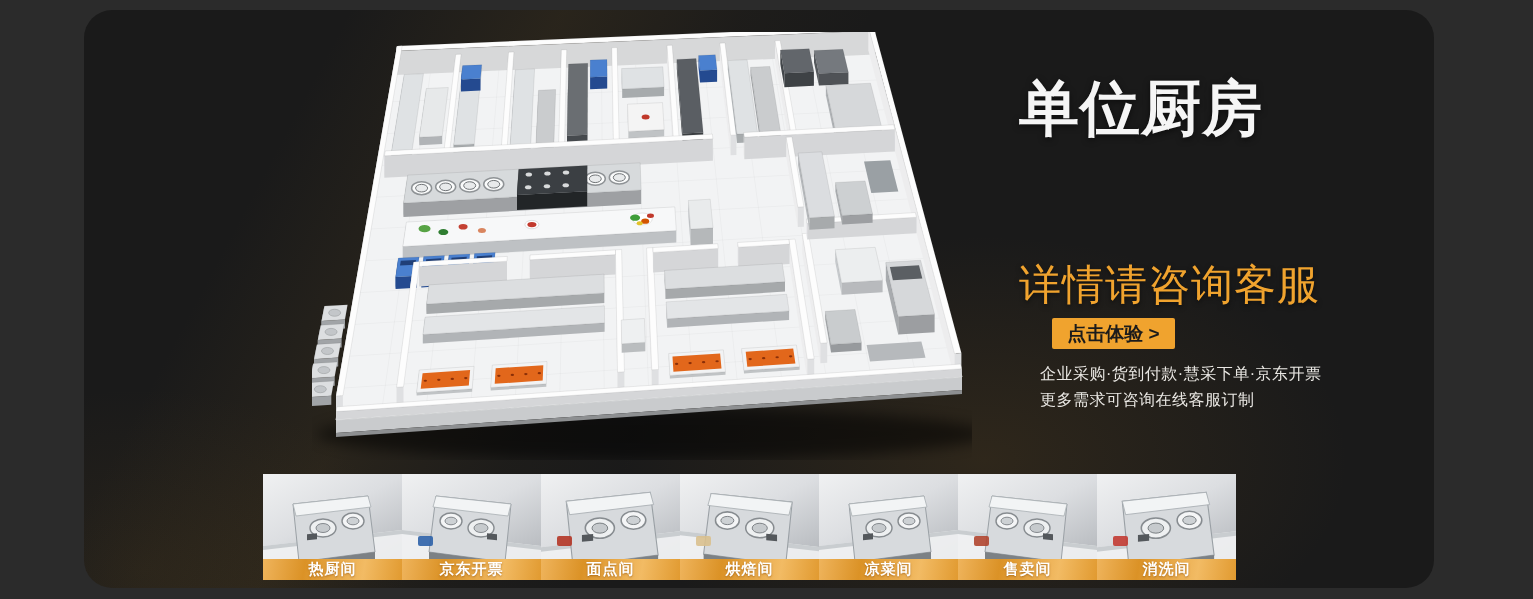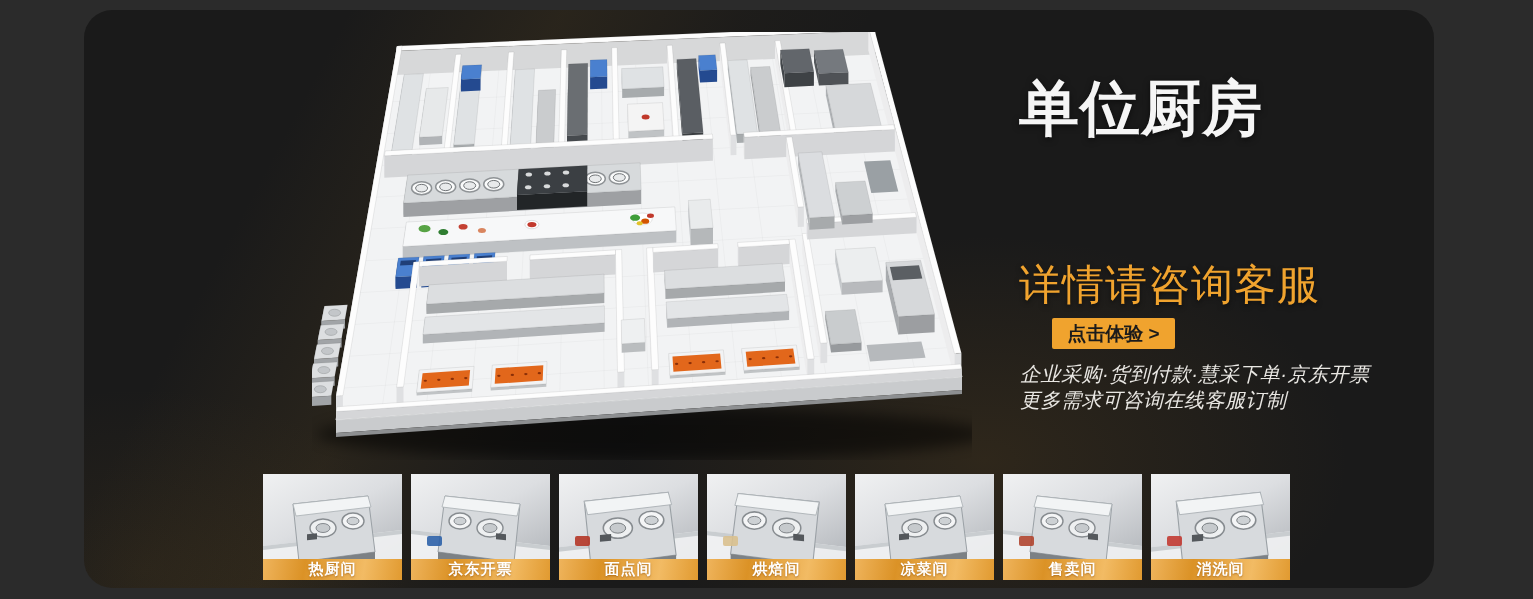--- a/index.html
+++ b/index.html
@@ -15,26 +15,26 @@
   
   .title{position:absolute;left:935px;top:62px;font-size:60px;line-height:73px;
     font-weight:700;color:var(--title-text,#f5f5f5);letter-spacing:1px;
     text-shadow:0 2px 6px rgba(0,0,0,.55);}
   .subtitle{position:absolute;left:935px;top:247px;font-size:42px;font-weight:400;
     color:var(--accent-orange,#F0A32E);letter-spacing:1px;text-shadow:0 2px 5px rgba(0,0,0,.5);}
   .cta{position:absolute;left:935px;top:308px;height:31px;min-width:123px;padding:0 13px;
     background:var(--accent-orange,#F0A32E);color:var(--cta-text,#1b1b1b);
     font-size:19px;font-weight:700;display:flex;align-items:center;justify-content:center;
     border:none;border-radius:2px;cursor:pointer;font-family:inherit;margin-left:33px;}
-  .info{position:absolute;left:936px;top:351px;font-size:20px;line-height:26px;
-    color:#e9e7e3;letter-spacing:.5px;font-style:italic;}
+  .info{position:absolute;left:956px;top:351px;font-size:16px;line-height:26px;
+    color:#e9e7e3;letter-spacing:.5px;}
   
   #floorplan{position:absolute;left:228px;top:22px;width:660px;height:428px;}
   
-  .thumbs{position:absolute;left:179px;top:464px;display:flex;gap:9px;}
+  .thumbs{position:absolute;left:179px;top:464px;display:flex;}
   .thumb{position:relative;width:139px;height:106px;overflow:hidden;flex:none;cursor:pointer;
     background:linear-gradient(152deg,#f0f1f2 0%,#dcdee1 42%,#a9adb2 100%);}
   .thumb .mini{position:absolute;inset:0;width:100%;height:100%;}
   .thumb:nth-child(2n) .mini{transform:scaleX(-1);}
   .thumb:nth-child(3) .mini,.thumb:nth-child(7) .mini{transform:scale(1.12);}
   .thumb:nth-child(4) .mini{transform:scaleX(-1) scale(1.08);}
   .thumb:nth-child(2){--acc:#2e62a8;} .thumb:nth-child(3){--acc:#b43627;}
   .thumb:nth-child(4){--acc:#d9c08e;} .thumb:nth-child(6){--acc:#b0452f;}
   .thumb:nth-child(7){--acc:#c23b33;}
   .thumb .acc{position:absolute;left:16px;top:62px;width:15px;height:10px;border-radius:2px;

